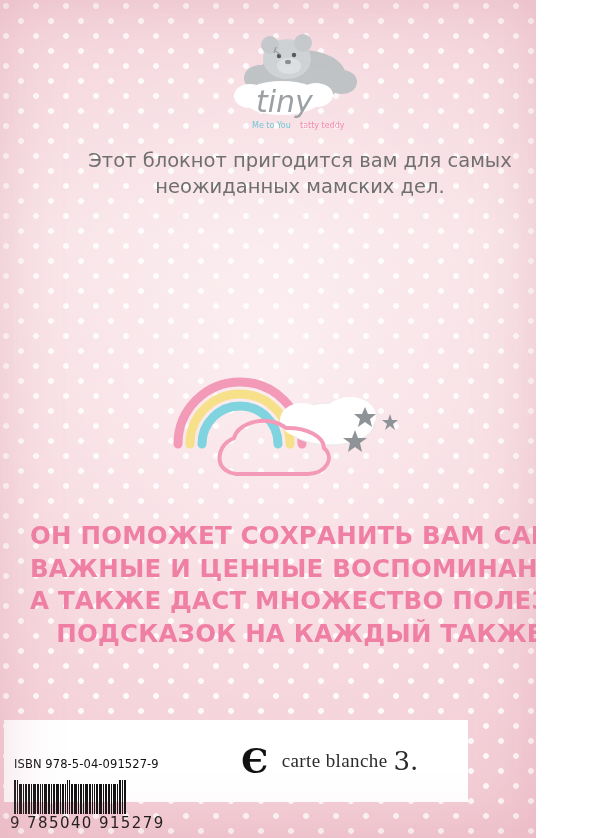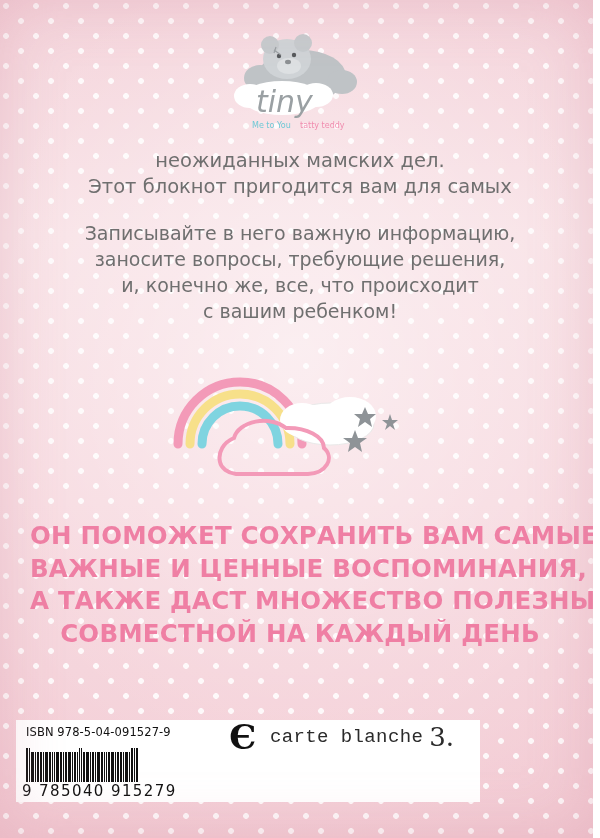--- a/index.html
+++ b/index.html
@@ -7,21 +7,21 @@
     padding: 0;
   }
   body {
     width: 600px;
     height: 838px;
     font-family: "DejaVu Sans", sans-serif;
     background: #ffffff;
   }
   .cover {
     position: relative;
-    width: 593px;
+    width: 536px;
     height: 838px;
     overflow: hidden;
     background-color: #f6d7dd;
     background-image:
       radial-gradient(circle at 6px 6px, rgba(255,255,255,0.85) 2.6px, rgba(255,255,255,0) 3.2px),
       radial-gradient(circle at 21px 21px, rgba(255,255,255,0.85) 2.6px, rgba(255,255,255,0) 3.2px),
       radial-gradient(ellipse 115% 90% at 50% 42%, rgba(255,255,255,0.55) 0%, rgba(255,255,255,0.18) 45%, rgba(255,255,255,0) 72%),
       linear-gradient(180deg, #f3cfd7 0%, #f7dde2 28%, #f6d5dc 60%, #f2c9d2 100%);
     background-size: 30px 30px, 30px 30px, 100% 100%, 100% 100%;
   }
@@ -86,27 +86,27 @@
     line-height: 1.33;
     font-weight: bold;
     letter-spacing: 0.2px;
     font-family: "DejaVu Sans", sans-serif;
   }
   .pink-text div { white-space: nowrap; }
 
   
   .bottom-bar {
     position: absolute;
-    left: 16px;
+    left: 4px;
     bottom: 36px;
     width: 464px;
     height: 82px;
     background: #ffffff;
     display: flex;
-    align-items: flex-start;
+    align-items: center;
     margin-top: 28px;
   }
   .isbn-area {
     width: 195px;
     position: relative;
     padding: 5px 0 0 10px;
     box-sizing: border-box;
   }
   .isbn-text {
     font-family: "DejaVu Sans", sans-serif;
@@ -148,21 +148,21 @@
   }
   .pub-e {
     font-family: "DejaVu Serif", serif;
     font-size: 34px;
     color: #111;
     font-weight: bold;
     transform: scaleX(-1);
     line-height: 1;
   }
   .pub-name {
-    font-family: Liberation Mono, monospace;
+    font-family: Liberation Serif, serif;
     font-size: 19px;
     color: #2b2b2b;
     letter-spacing: 0.4px;
   }
   .pub-mark {
     font-family: "DejaVu Serif", serif;
     font-size: 26px;
     color: #2b2b2b;
     margin-left: -8px;
   }
@@ -201,28 +201,22 @@
 
       <text x="66" y="86" font-family="DejaVu Sans, sans-serif" font-size="30" font-style="italic" fill="#9aa0a3">tiny</text>
 
       <text x="62" y="102" font-family="DejaVu Sans, sans-serif" font-size="8" fill="#6fc9d6">Me to You</text>
       <text x="110" y="102" font-family="DejaVu Sans, sans-serif" font-size="8" fill="#f08cae">tatty teddy</text>
     </svg>
   </div>
 
   <div class="top-text">
     <div class="para1">
+      <div>Этот блокнот пригодится вам для самых</div>
       <div>неожиданных мамских дел.</div>
-      <div>Этот блокнот пригодится вам для самых</div>
-    </div>
-    <div class="para2">
-      <div>Записывайте в него важную информацию,</div>
-      <div>заносите вопросы, требующие решения,</div>
-      <div>и, конечно же, все, что происходит</div>
-      <div>с вашим ребенком!</div>
     </div>
   </div>
 
   <div class="art-block">
     <svg width="300" height="150" viewBox="0 0 300 150">
 
       <path d="M28 92 A62 62 0 0 1 152 92" fill="none" stroke="#f39ab8" stroke-width="9" stroke-linecap="round"></path>
       <path d="M40 92 A50 50 0 0 1 140 92" fill="none" stroke="#f7e08a" stroke-width="9" stroke-linecap="round"></path>
       <path d="M52 92 A38 38 0 0 1 128 92" fill="none" stroke="#7fd4e0" stroke-width="9" stroke-linecap="round"></path>
 
@@ -255,21 +249,21 @@
       <polygon points="215,55 218,62 226,62 220,67 222,75 215,70 208,75 210,67 204,62 212,62" fill="#8e9397"></polygon>
       <polygon points="240,62 242,68 248,68 243,72 245,78 240,74 235,78 237,72 232,68 238,68" fill="#8e9397"></polygon>
       <polygon points="205,78 208,86 217,86 210,91 212,100 205,95 198,100 200,91 193,86 202,86" fill="#8e9397"></polygon>
     </svg>
   </div>
 
   <div class="pink-text">
     <div>ОН ПОМОЖЕТ СОХРАНИТЬ ВАМ САМЫЕ</div>
     <div>ВАЖНЫЕ И ЦЕННЫЕ ВОСПОМИНАНИЯ,</div>
     <div>А ТАКЖЕ ДАСТ МНОЖЕСТВО ПОЛЕЗНЫХ</div>
-    <div>СОВМЕСТНОЙ НА КАЖДЫЙ ДЕНЬ</div>
+    <div>ПОДСКАЗОК НА КАЖДЫЙ ТАКЖЕ</div>
   </div>
 
   <div class="bottom-bar">
     <div class="isbn-area">
       <div class="isbn-text">ISBN 978-5-04-091527-9</div>
       <div class="barcode">
         <span style="width:2px;height:34px"></span>
         <span style="width:1px;height:34px"></span>
         <span style="width:3px;height:30px"></span>
         <span style="width:1px;height:30px"></span>

